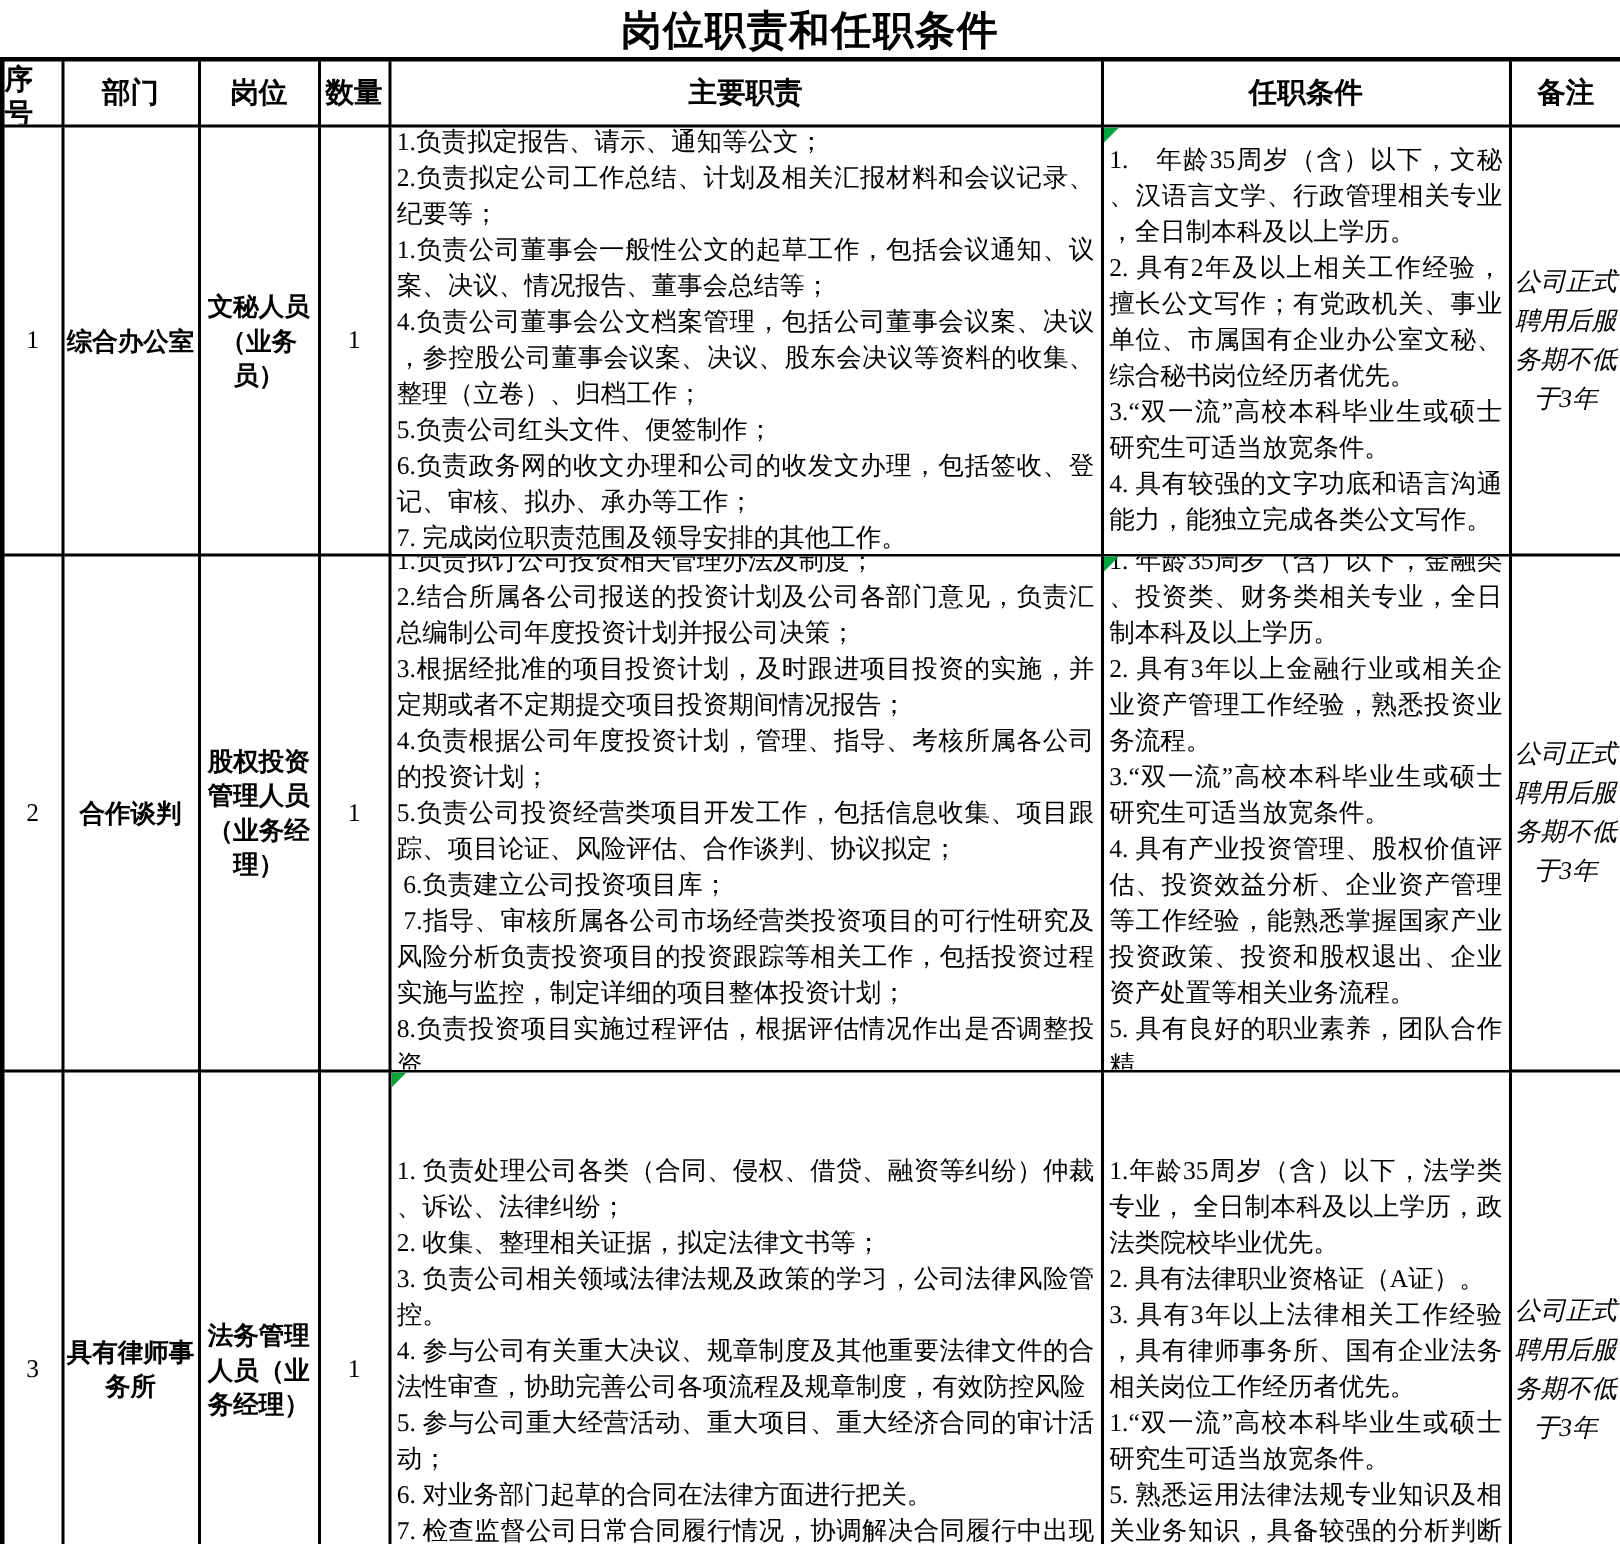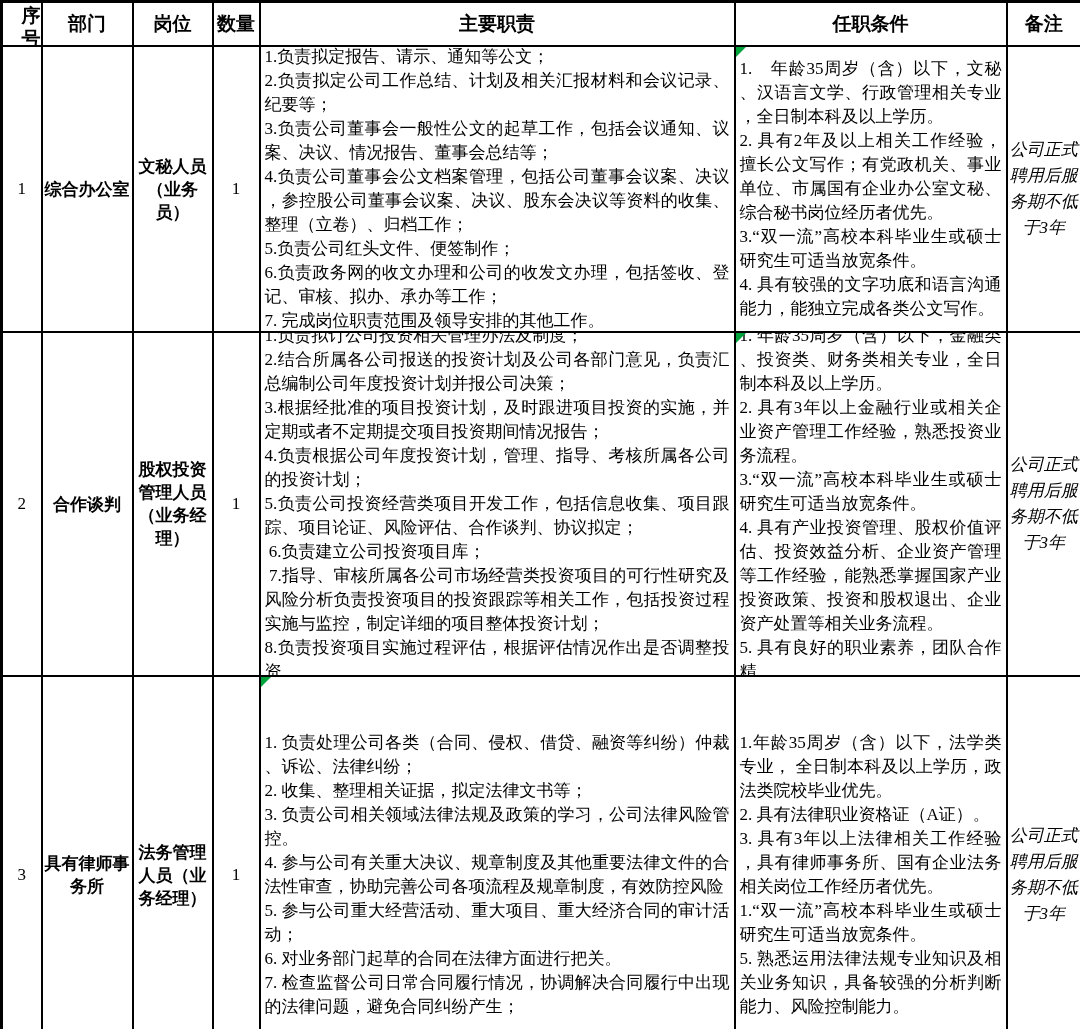--- a/index.html
+++ b/index.html
@@ -13,38 +13,39 @@
     background:#fff; }
   col.c-no     { width:40px; }
   col.c-dept   { width:91px; }
   col.c-post   { width:80px; }
   col.c-count  { width:47px; }
   col.c-duty   { width:475px; }
   col.c-cond   { width:272px; }
   col.c-remark { width:75px; }
   thead th { font-size:19px; font-weight:bold; height:41px; text-align:center; }
   .seq-clip { height:41px; overflow:hidden; line-height:23px; padding-top:1px;
-    text-align:right; word-break:break-all; }
+    text-align:left; word-break:break-all; }
   .center-cell { text-align:center; font-size:17px; }
   .bold-cell { font-weight:bold; line-height:23px; padding:0 2px; word-break:break-all;text-align:center; }
   .text-cell { position:relative; }
   .cell-clip { overflow:hidden; display:flex; flex-direction:column;
     justify-content:center; padding:0 4px; }
   .h1 { height:284px; } .h2 { height:342px; } .h3 { height:396px; }
   .duty-line { font-size:17px; line-height:24px; text-align:justify;
     white-space:pre-wrap; word-break:break-all; line-break:anywhere; }
   .remark-cell { text-align:center; font-size:17px; line-height:26px;
     padding:0 2px; word-break:break-all;font-style:italic; }
   .marker { position:absolute; top:0; left:0; width:0; height:0;
     border-top:10px solid #00a33c; border-right:10px solid transparent; z-index:2; }
 </style>
 </head>
 <body>
 
 <div class="page">
+  <div class="doc-title">岗位职责和任职条件</div>
 
   <table class="job-table">
     <colgroup>
       <col class="c-no">
         <col class="c-dept">
         <col class="c-post">
         <col class="c-count">
       <col class="c-duty">
         <col class="c-cond">
         <col class="c-remark">
@@ -65,21 +66,21 @@
     <tbody>
       <tr>
         <td class="center-cell">1</td>
         <td class="center-cell bold-cell">综合办公室</td>
         <td class="center-cell bold-cell">文秘人员（业务员）</td>
         <td class="center-cell">1</td>
         <td class="text-cell">
           <div class="cell-clip h1">
               <div class="duty-line">1.负责拟定报告、请示、通知等公文；</div>
               <div class="duty-line">2.负责拟定公司工作总结、计划及相关汇报材料和会议记录、纪要等；</div>
-              <div class="duty-line">3.负责公司董事会一般性公文的起草工作，包括会议通知、议案、决议、情况报告、董事会总结等；</div>
+              <div class="duty-line">1.负责公司董事会一般性公文的起草工作，包括会议通知、议案、决议、情况报告、董事会总结等；</div>
               <div class="duty-line">4.负责公司董事会公文档案管理，包括公司董事会议案、决议，参控股公司董事会议案、决议、股东会决议等资料的收集、整理（立卷）、归档工作；</div>
               <div class="duty-line">5.负责公司红头文件、便签制作；</div>
               <div class="duty-line">6.负责政务网的收文办理和公司的收发文办理，包括签收、登记、审核、拟办、承办等工作；</div>
               <div class="duty-line">7. 完成岗位职责范围及领导安排的其他工作。</div>
             </div>
         </td>
         <td class="text-cell">
           <span class="marker"></span>
           <div class="cell-clip h1">
               <div class="duty-line">1.　年龄35周岁（含）以下，文秘、汉语言文学、行政管理相关专业，全日制本科及以上学历。</div>

